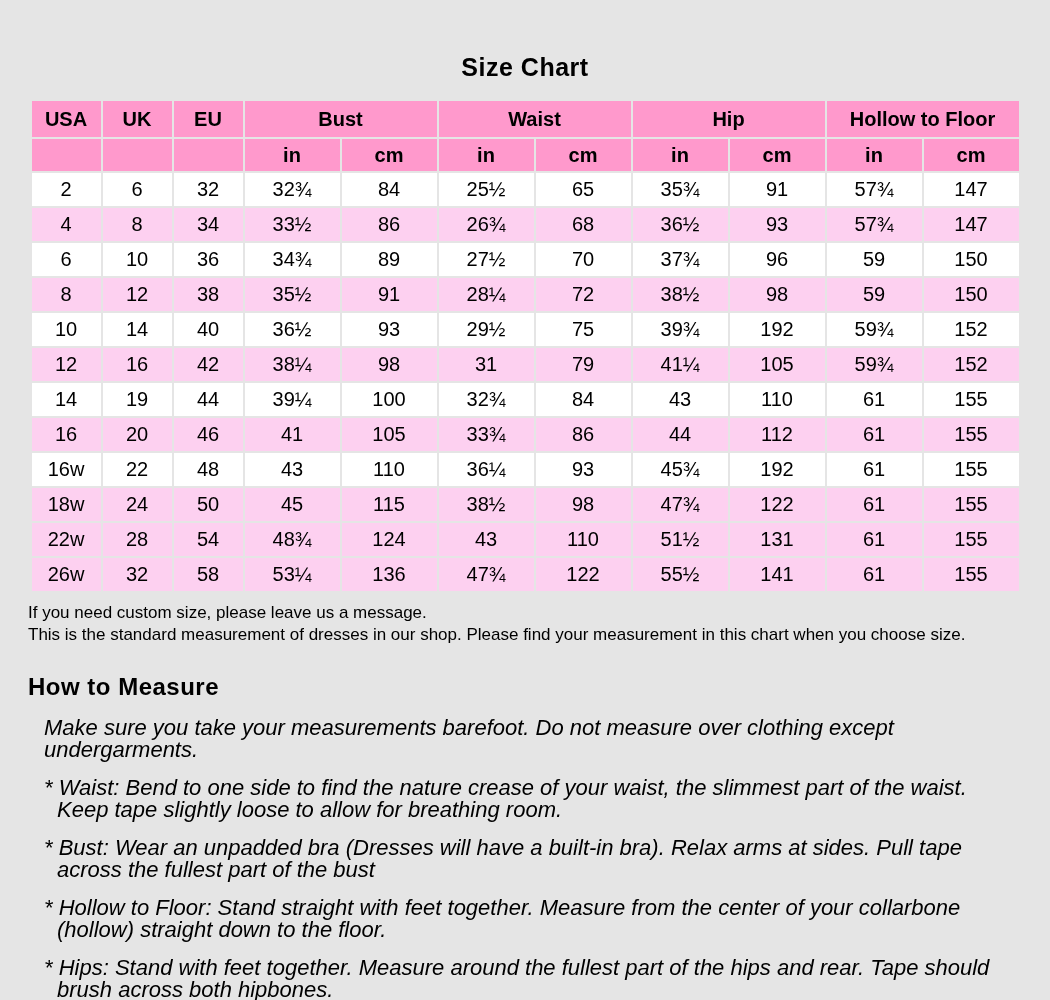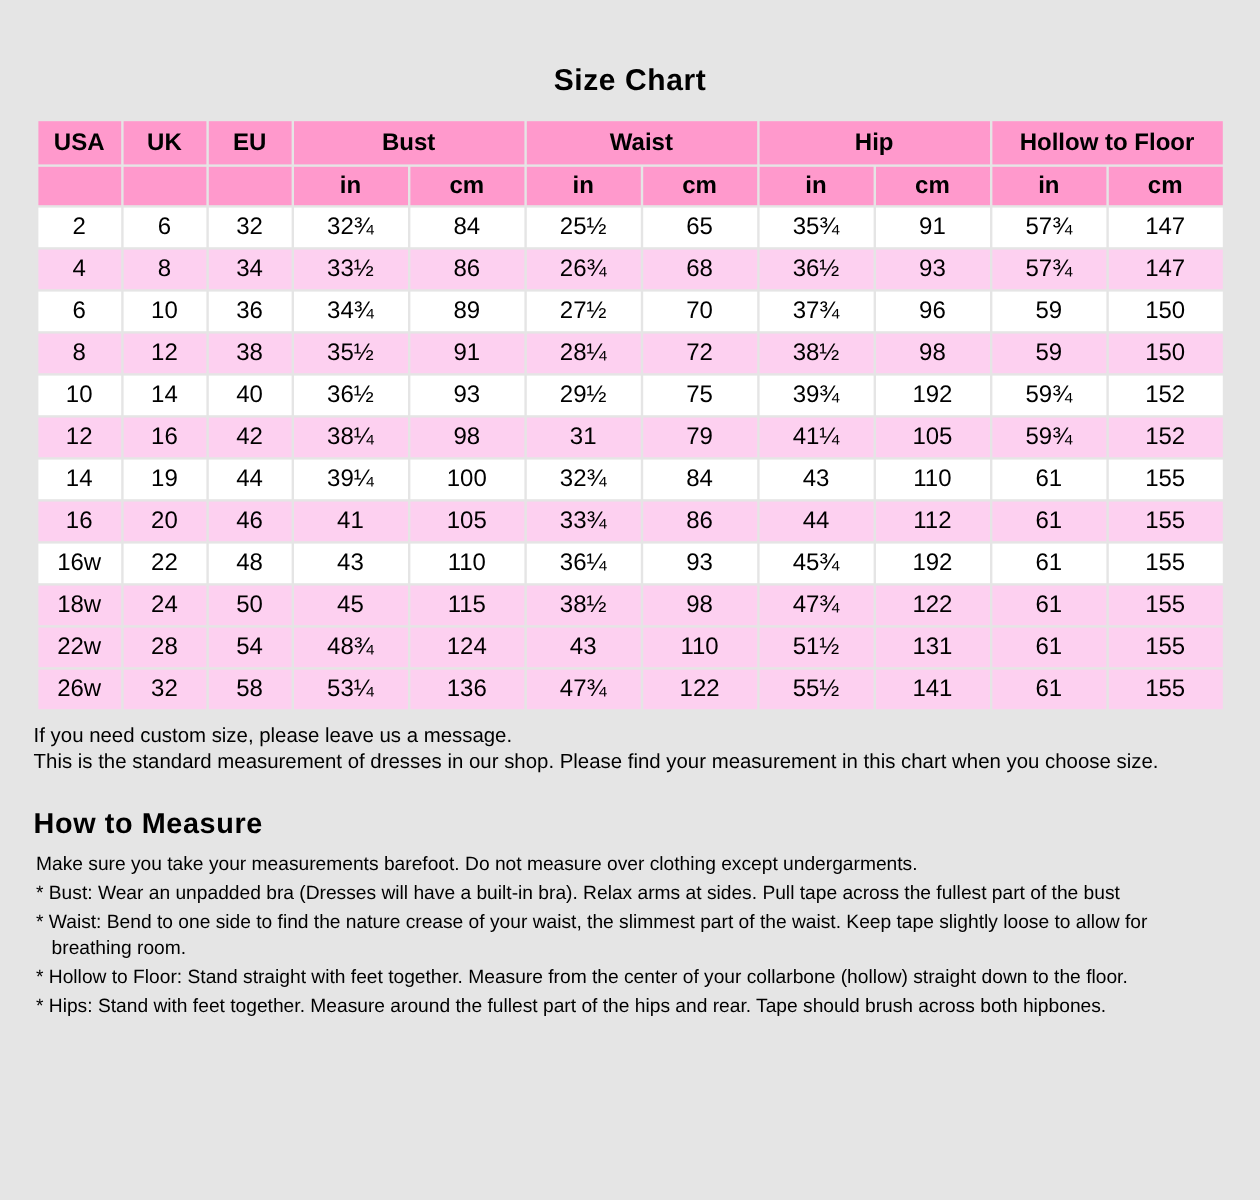--- a/index.html
+++ b/index.html
@@ -58,23 +58,24 @@
     line-height: 22px;
   }
   .notes div { margin: 0; }
   .howto-heading {
     font-size: 24px;
     font-weight: bold;
     margin: 27px 0 9px 0;
     letter-spacing: 0.5px;
   }
   .measure p {
-    margin: 2px;
-    font-size: 16px;
+    margin: 16px;
+    font-size: 22px;
     line-height: 22px;
+    font-style: italic;
   }
   .measure p.item {
     padding-left: 13px;
     text-indent: -13px;
   }
 </style>
 </head>
 <body>
 
 <div class="page">
@@ -281,19 +282,19 @@
 
   <div class="notes">
     <div>If you need custom size, please leave us a message.</div>
     <div>This is the standard measurement of dresses in our shop. Please find your measurement in this chart when you choose size.</div>
   </div>
 
   <h2 class="howto-heading">How to Measure</h2>
 
   <div class="measure">
     <p>Make sure you take your measurements barefoot. Do not measure over clothing except undergarments.</p>
+    <p class="item">* Waist: Bend to one side to find the nature crease of your waist, the slimmest part of the waist. Keep tape slightly loose to allow for breathing room.</p>
     <p class="item">* Bust: Wear an unpadded bra (Dresses will have a built-in bra). Relax arms at sides. Pull tape across the fullest part of the bust</p>
-    <p class="item">* Waist: Bend to one side to find the nature crease of your waist, the slimmest part of the waist. Keep tape slightly loose to allow for breathing room.</p>
     <p class="item">* Hollow to Floor: Stand straight with feet together. Measure from the center of your collarbone (hollow) straight down to the floor.</p>
     <p class="item">* Hips: Stand with feet together. Measure around the fullest part of the hips and rear. Tape should brush across both hipbones.</p>
   </div>
 
 </div>
 
 </body></html>

